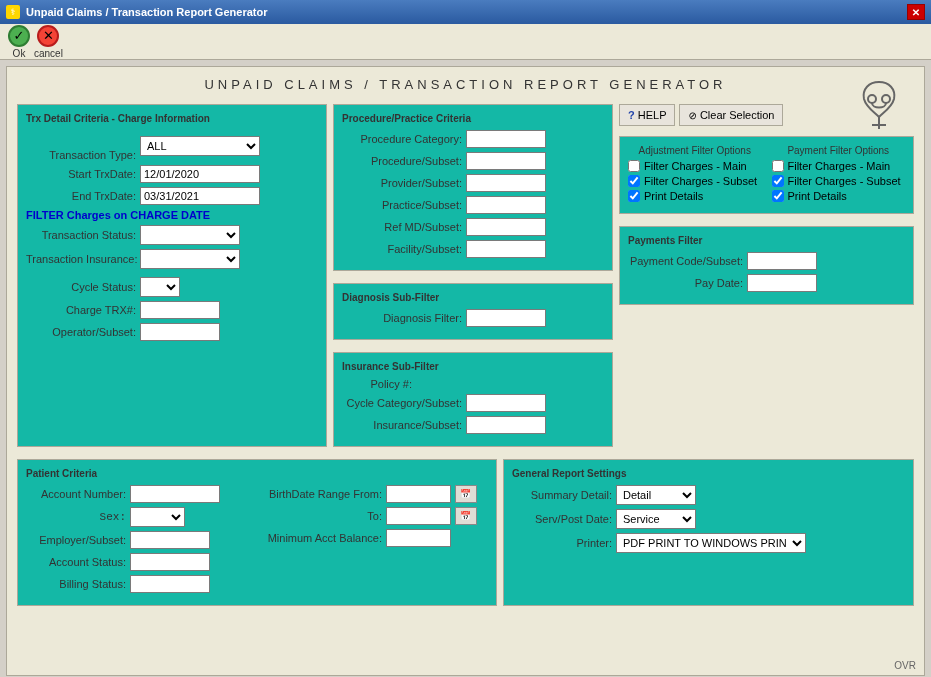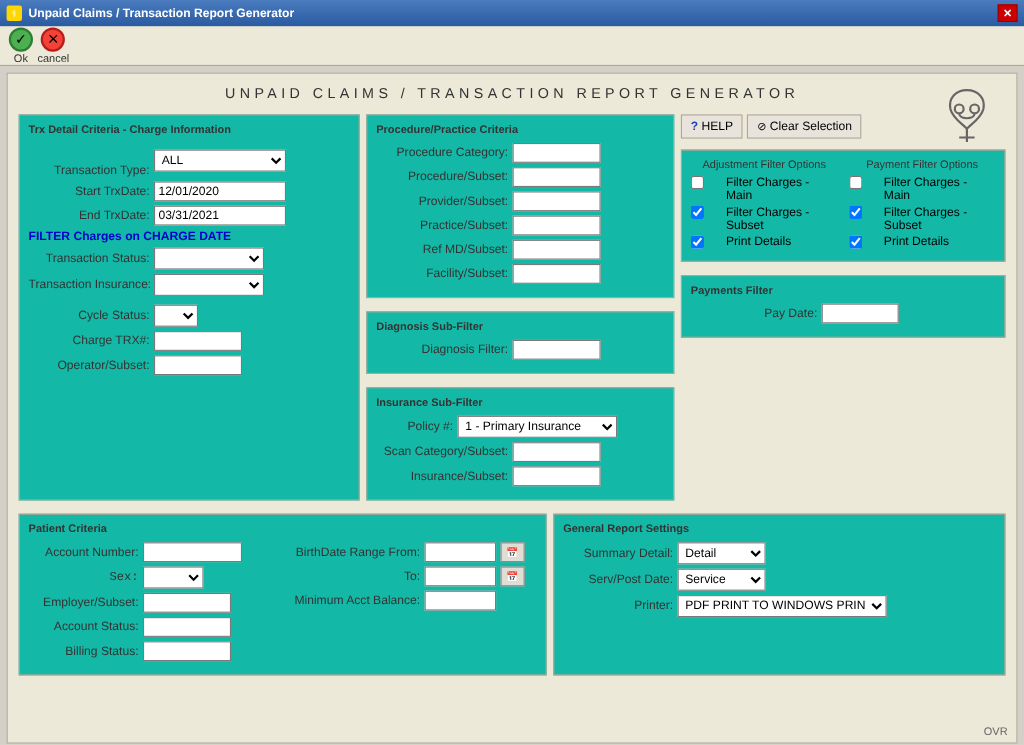--- a/index.html
+++ b/index.html
@@ -146,22 +146,22 @@
       cursor: pointer;
       font-size: 11px;
       display: flex;
       align-items: center;
       gap: 3px;
       height: 22px;
     }
 
     .checkbox-row {
       display: flex;
-      align-items: flex-start;
-      gap: 20px;
+      align-items: flex-end;
+      gap: 4px;
       margin-bottom: 3px;
       font-size: 11px;
     }
     input[type=checkbox] { width: 12px; height: 12px; }
 
     .two-col-filter {
       display: grid;
       grid-template-columns: 1fr 1fr;
       gap: 10px;
     }
@@ -326,28 +326,23 @@
           <div class="form-row">
             <span class="form-label" style="width:120px;">Diagnosis Filter:</span>
             <input class="form-input" style="width: 80px;" type="text">
           </div>
         </div>
 
         <div class="section-box">
           <div class="section-label">Insurance Sub-Filter</div>
           <div class="form-row">
             <span class="form-label" style="width:70px;">Policy #:</span>
-            <select class="form-select" style="width:145px;">
-              <option>1 - Primary Insurance</option>
-              <option>2 - Secondary Insurance</option>
-              <option>3 - Tertiary Insurance</option>
-            </select>
-          </div>
-          <div class="form-row">
-            <span class="form-label" style="width:120px;">Scan Category/Subset:</span>
+          </div>
+          <div class="form-row">
+            <span class="form-label" style="width:120px;">Cycle Category/Subset:</span>
             <input class="form-input" style="width: 80px;" type="text">
           </div>
           <div class="form-row">
             <span class="form-label" style="width:120px;">Insurance/Subset:</span>
             <input class="form-input" style="width: 80px;" type="text">
           </div>
         </div>
       </div>
 
       <div style="display:flex; flex-direction:column; gap:6px;">
@@ -395,20 +390,24 @@
                 <span>Print Details</span>
               </div>
             </div>
           </div>
         </div>
 
 
         <div class="section-box">
           <div class="section-label">Payments Filter</div>
           <div class="form-row">
+            <span class="form-label" style="width:115px;">Payment Code/Subset:</span>
+            <input class="form-input" style="width: 70px;" type="text">
+          </div>
+          <div class="form-row">
             <span class="form-label" style="width:115px;">Pay Date:</span>
             <input class="form-input" style="width: 70px;" type="text">
           </div>
         </div>
       </div>
     </div>
 
     <div class="bottom-section" style="margin-top:6px;">
 
       <div class="section-box">

